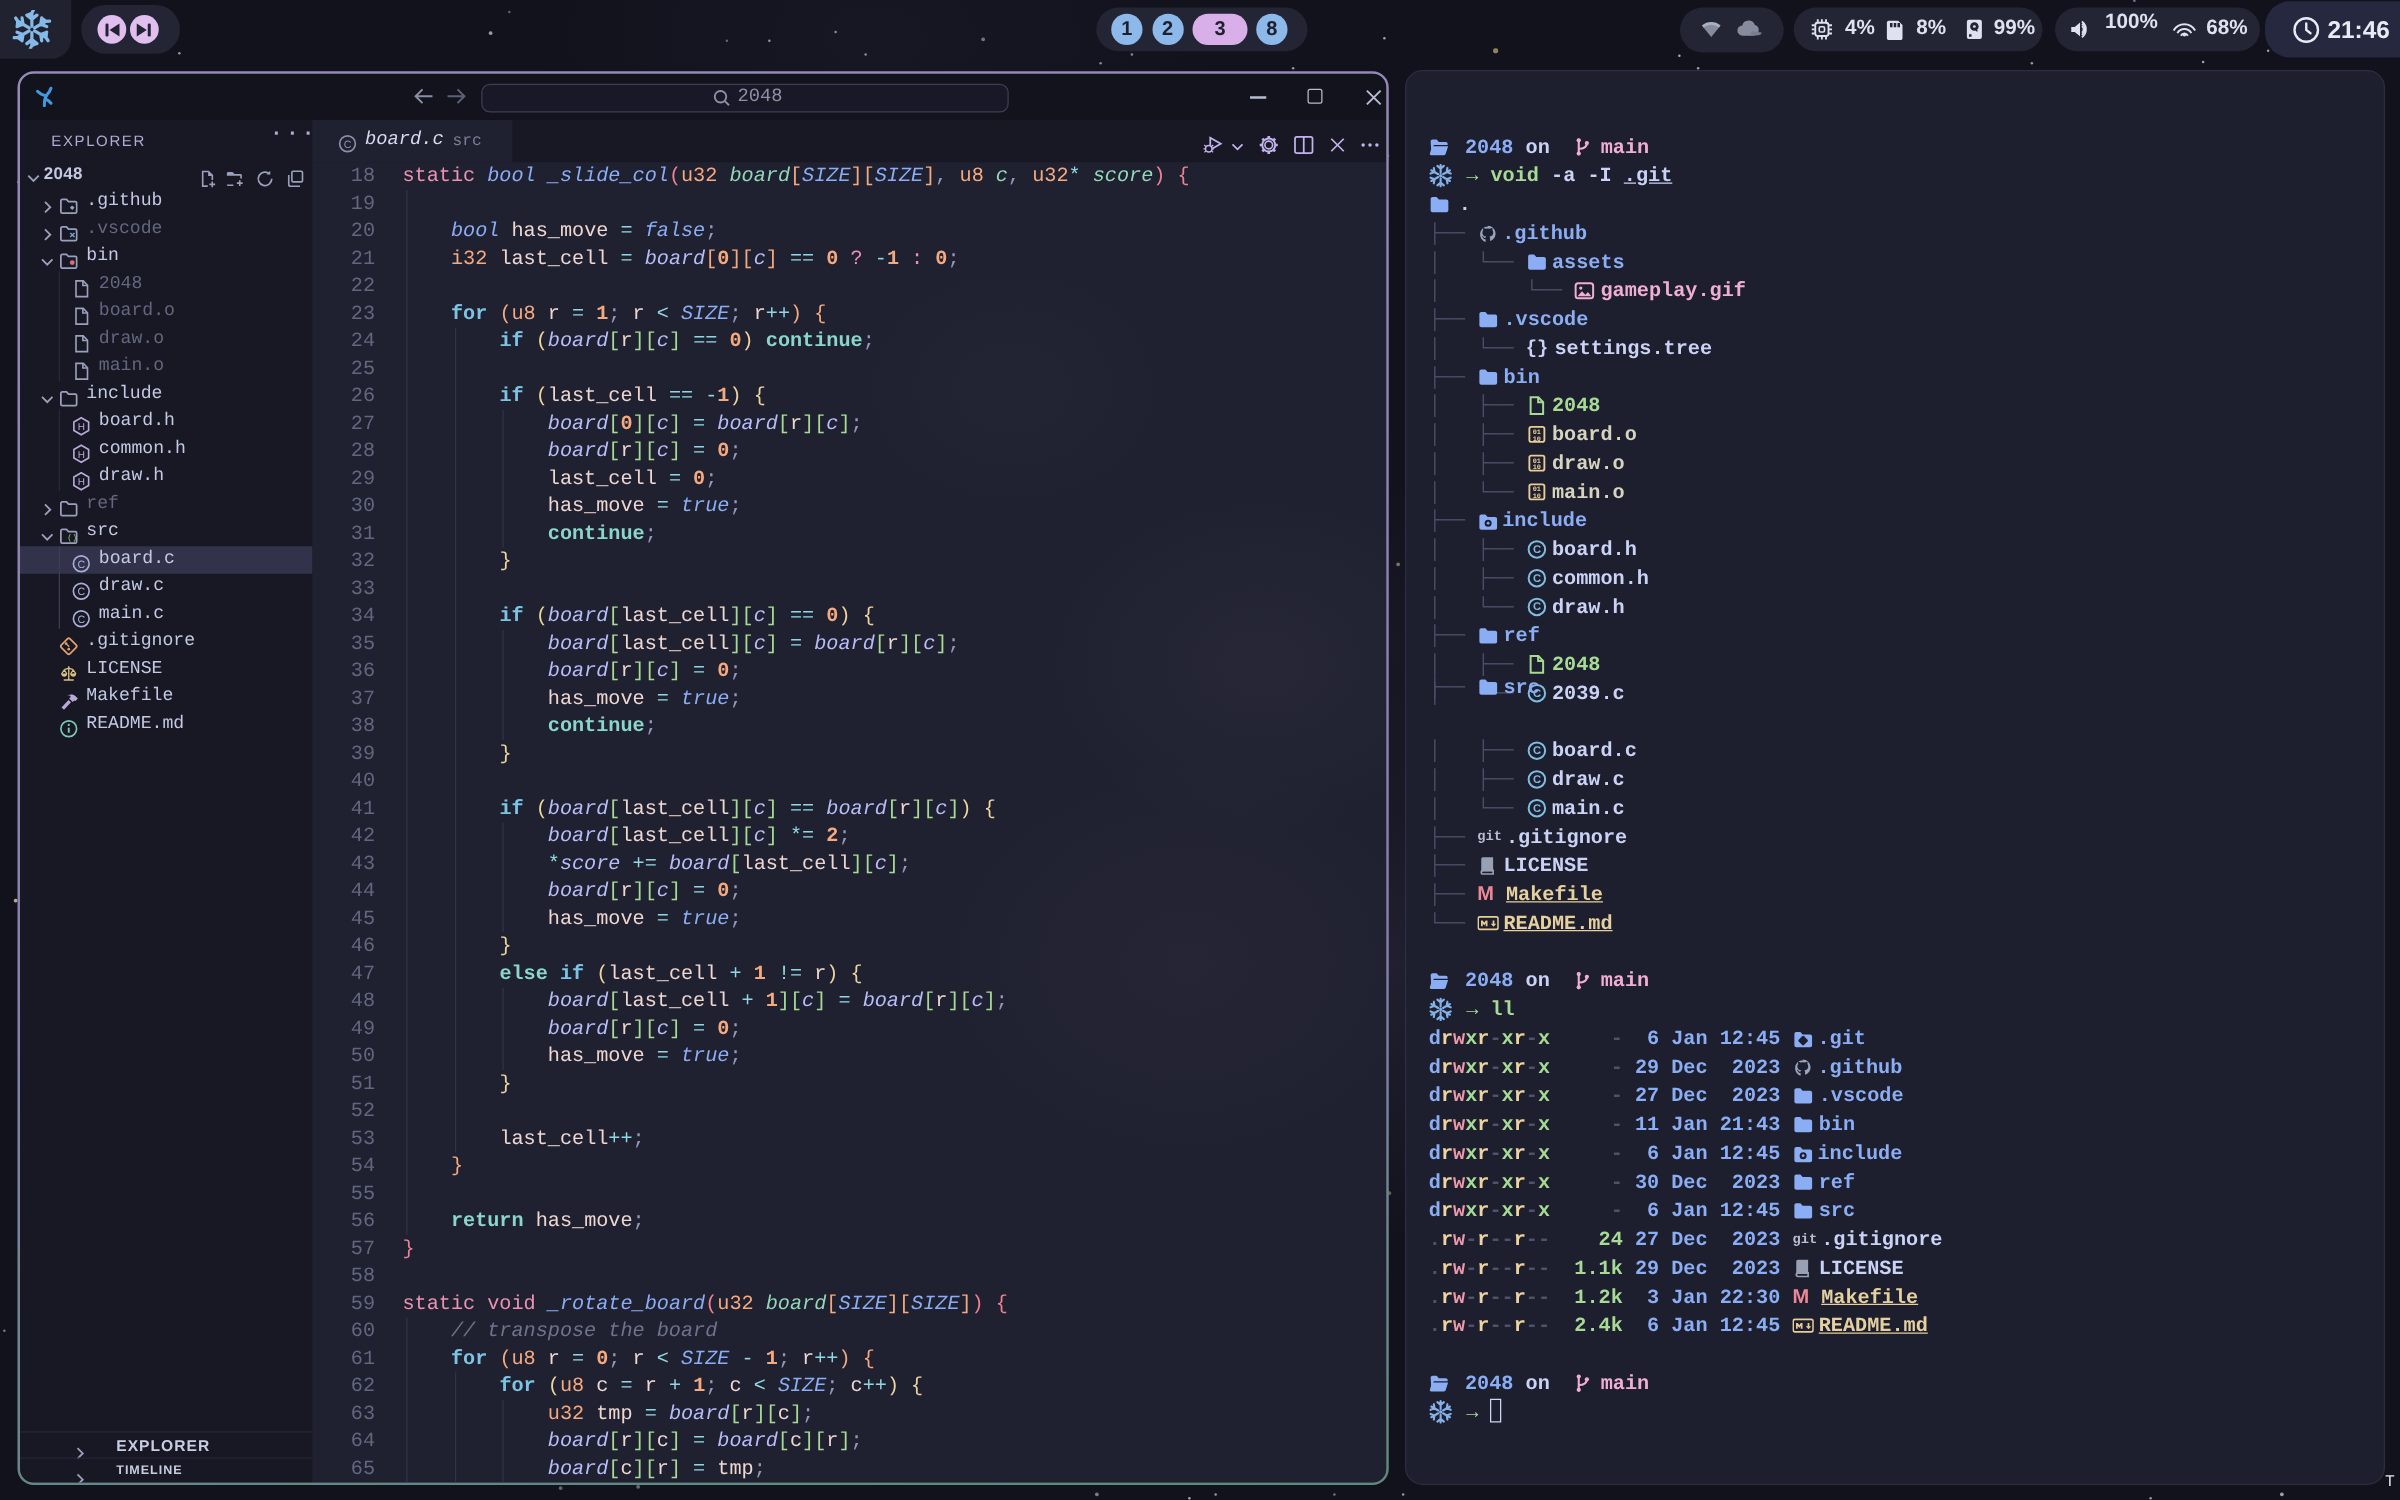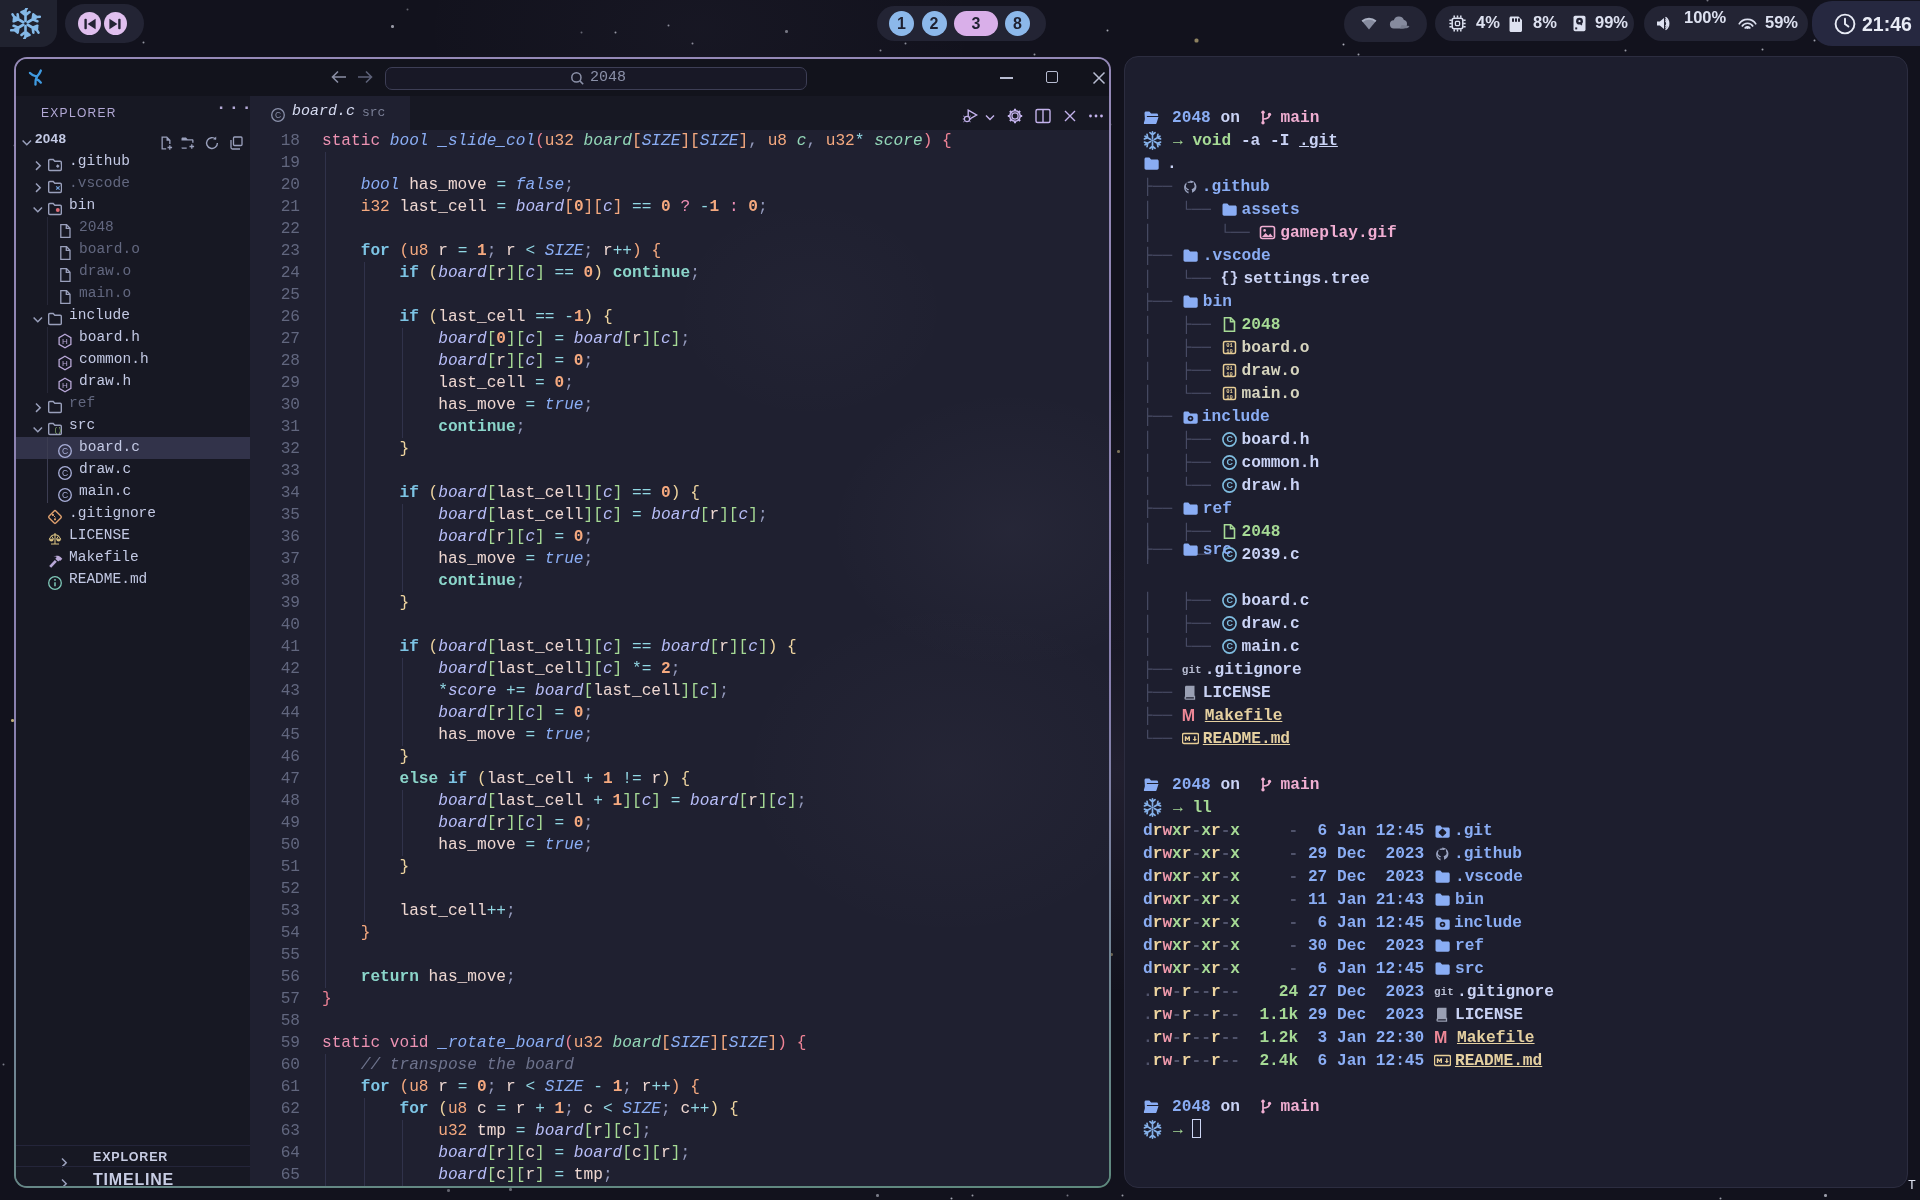--- a/index.html
+++ b/index.html
@@ -132,21 +132,21 @@
       <path d="M10.5 5.072 a 5.4 5.4 0 0 1 0 8.856" fill="none" stroke="#dde1f0" stroke-width="1.4"></path>
       <path d="M10.5 3.2680000000000007 a 7.6 7.6 0 0 1 0 12.463999999999999" fill="none" stroke="#dde1f0" stroke-width="1.4"></path>
     </svg></div>
 <div class="ab bartxt" style="left:1684px;top:8px">100%</div>
 <div class="ab" style="left:1738px;top:13px"><svg width="19" height="19" viewBox="0 0 19 19">
       <path d="M0.9000000000000004 11.34 a 9.889999999999999 9.889999999999999 0 0 1 17.2 0" fill="none" stroke="#dde1f0" stroke-width="1.6" transform="translate(0,0.0)"></path>
       <path d="M3.9000000000000004 11.639999999999999 a 6.4399999999999995 6.4399999999999995 0 0 1 11.2 0" fill="none" stroke="#dde1f0" stroke-width="1.6" transform="translate(0,1.8599999999999999)"></path>
       <path d="M6.7 11.92 a 3.2199999999999998 3.2199999999999998 0 0 1 5.6 0" fill="none" stroke="#dde1f0" stroke-width="1.6" transform="translate(0,3.596)"></path>
       <circle cx="9.5" cy="14.6" r="1.5" fill="#dde1f0"></circle>
     </svg></div>
-<div class="ab bartxt" style="left:1765px;top:13px">59%</div>
+<div class="ab bartxt" style="left:1765px;top:13px">68%</div>
 <div class="ab" style="left:1812px;top:1px;width:108px;height:45px;background:#262840;border-radius:20px 0 0 20px"></div>
 <div class="ab" style="left:1833px;top:11.5px"><svg width="24" height="24" viewBox="0 0 24 24">
       <circle cx="12" cy="12" r="9.4" fill="none" stroke="#e8ebf5" stroke-width="1.9"></circle>
       <path d="M12 6.8V12l3.4 2.6" fill="none" stroke="#e8ebf5" stroke-width="1.9" stroke-linecap="round"></path>
     </svg></div>
 <div class="ab" style="left:1862px;top:13px;color:#e8ebf5;font-size:19.5px;font-weight:700;letter-spacing:0">21:46</div>
 <div id="vsw">
     <div id="vsin">
 <div id="titlebar">
 <div class="ab" style="left:10px;top:9px"><svg width="19" height="18" viewBox="0 0 19 18">
@@ -440,21 +440,21 @@
           </span>
           <span class="lb" style="left:77px;font-family:'Liberation Sans';font-size:12.5px;font-weight:700;letter-spacing:.8px;color:#c8cde4">EXPLORER</span>
         </div>
 <div class="ab" style="left:0;top:1070px;width:234px;height:1px;background:#24253a"></div>
 <div class="srow" style="top:1073px">
           <span class="sic" style="left:40px;top:4px">
             <span class="ic sic"><svg width="15" height="15" viewBox="0 0 15 15">
                 <path d="M6 3.5l4.2 4.2L6 11.9" fill="none" stroke="#9aa0bc" stroke-width="1.5"></path>
               </svg></span>
           </span>
-          <span class="lb" style="left:77px;font-family:'Liberation Sans';font-size:16px;font-weight:700;letter-spacing:.8px;color:#c8cde4">TIMELINE</span>
+          <span class="lb" style="left:77px;font-family:'Liberation Sans';font-size:10px;font-weight:700;letter-spacing:.8px;color:#c8cde4">TIMELINE</span>
         </div>
 </div>
 <div id="tabbar">
         <div id="tabact"></div>
 <div class="ab" style="left:20px;top:8px">
           <span class="ic sic"><svg width="16" height="16" viewBox="0 0 16 16">
               <circle cx="8" cy="8" r="6.3" fill="none" stroke="#8a90aa" stroke-width="1.3"></circle>
               <text x="8" y="11" font-size="8.5" fill="#8a90aa" text-anchor="middle" font-family="Liberation Sans">C</text>
             </svg></span>
         </div>

